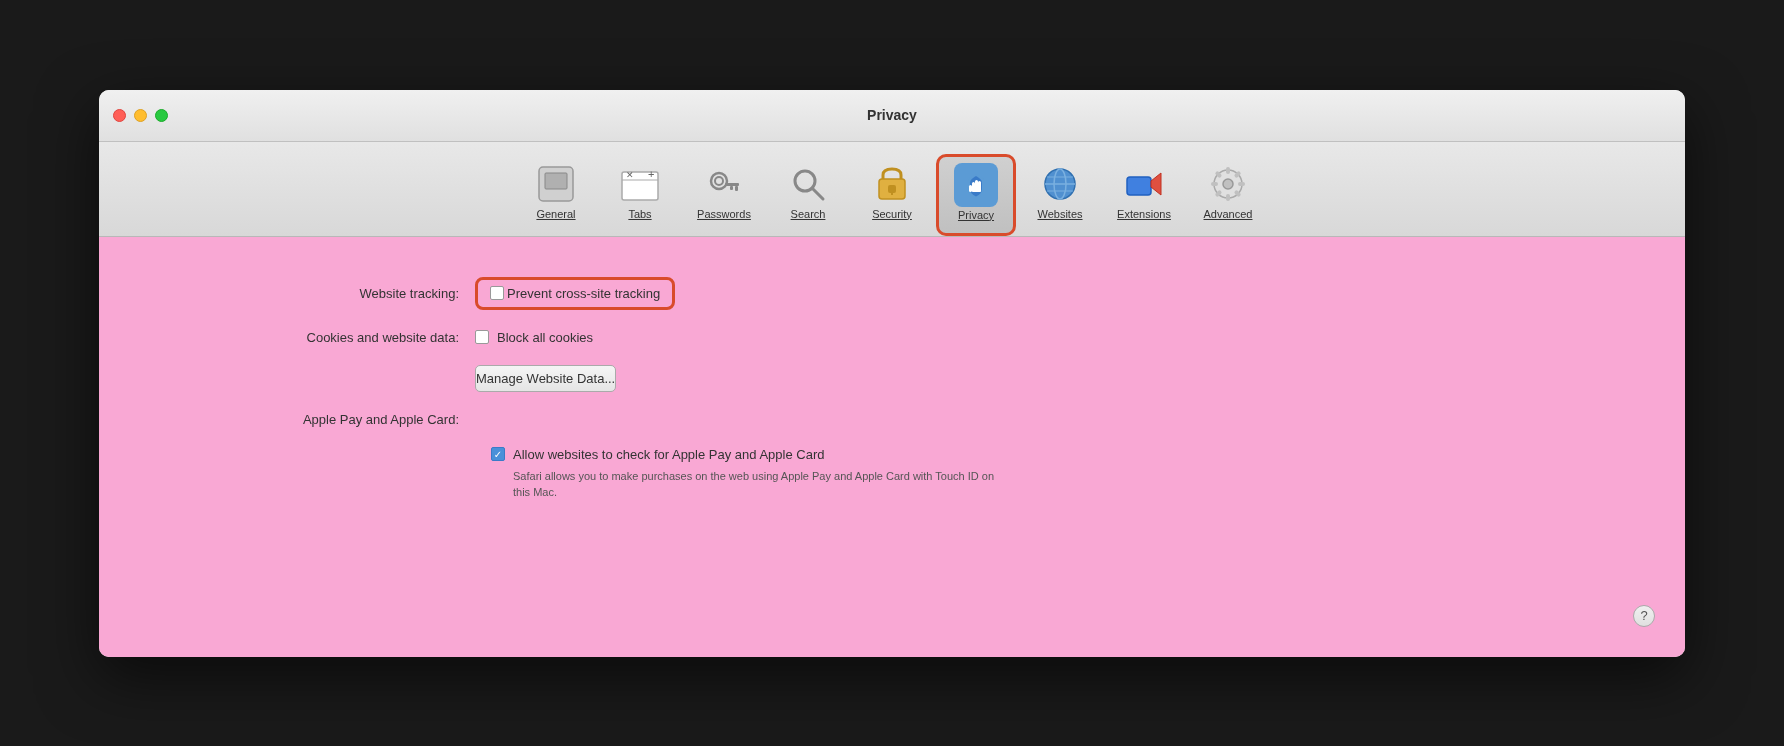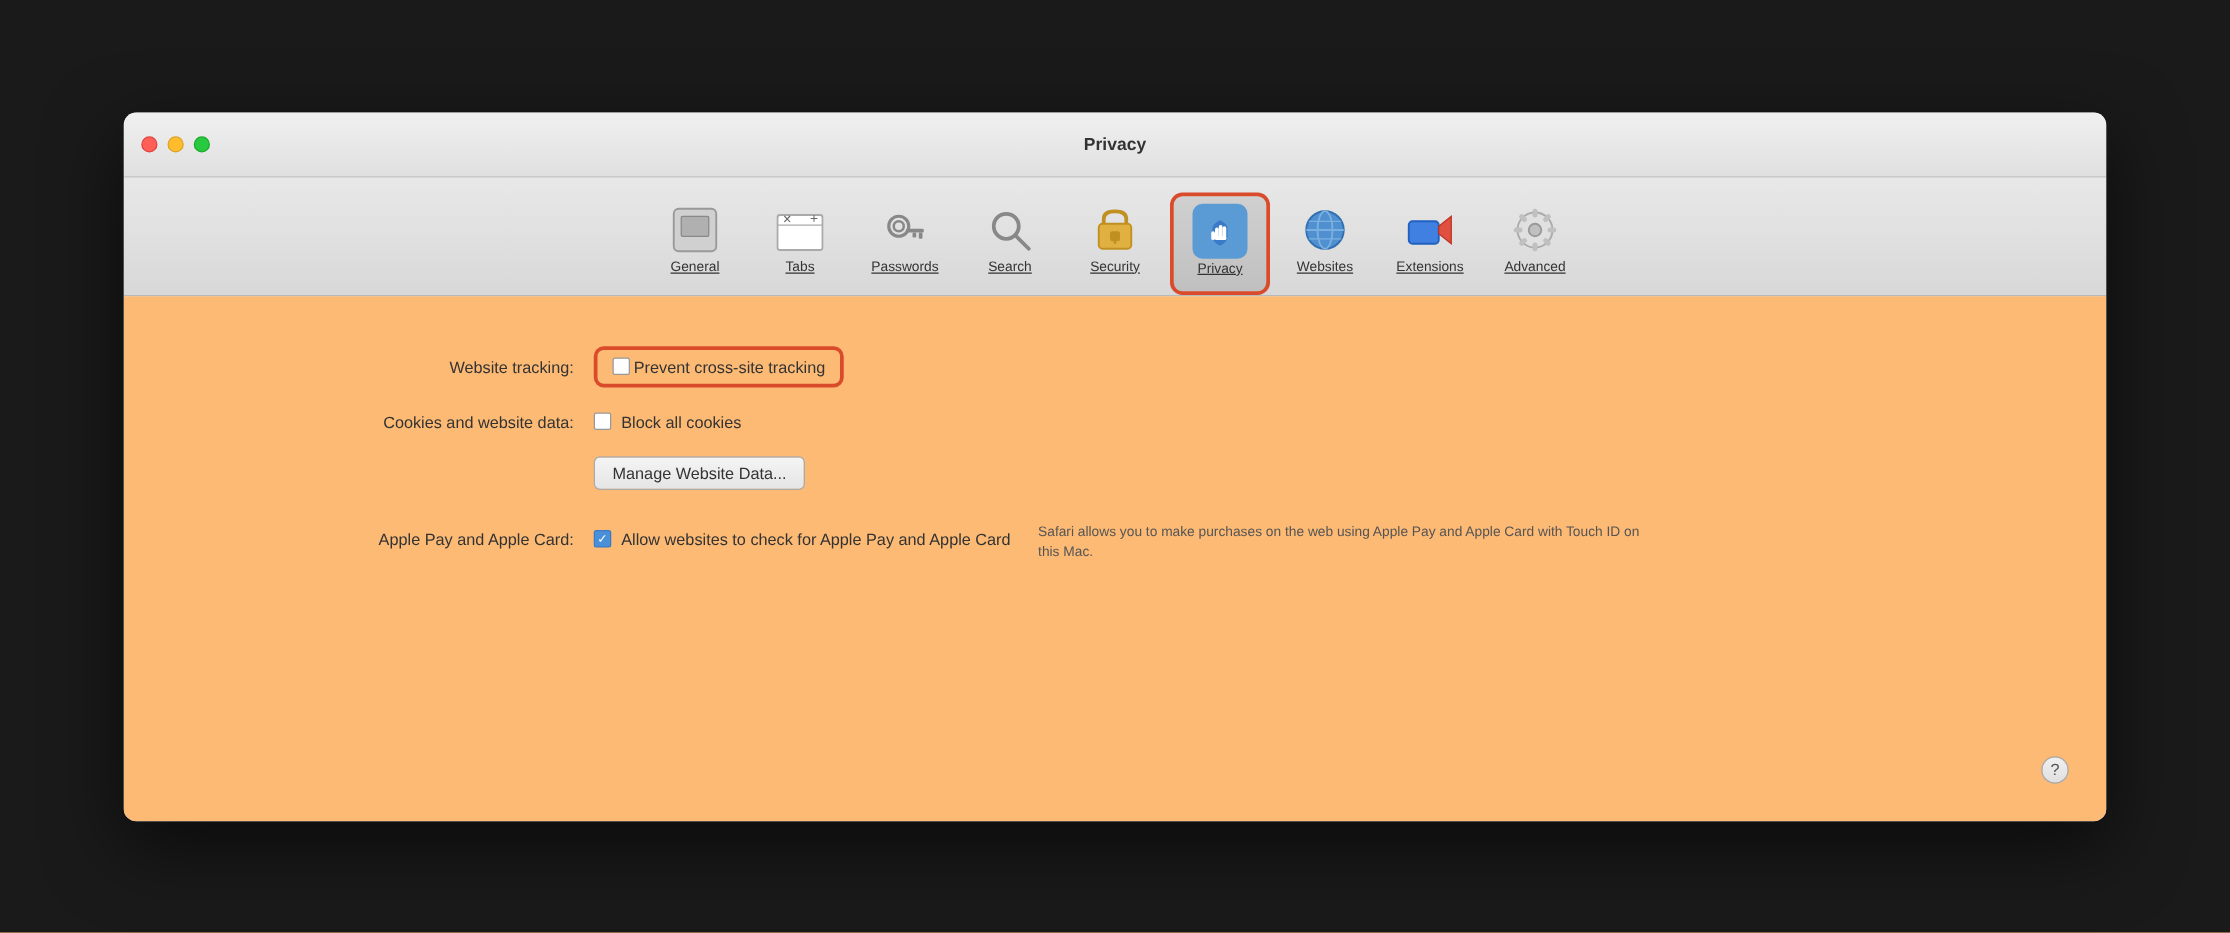--- a/index.html
+++ b/index.html
@@ -105,21 +105,21 @@
       background: #5b9bd5;
       border-radius: 8px;
       display: flex;
       align-items: center;
       justify-content: center;
       font-size: 26px;
       color: white;
     }
 
     .content-area {
-      background: #fdba74;
+      background: #f9a8d4;
       padding: 40px 60px;
       min-height: 420px;
     }
 
     .settings-row {
       display: flex;
       align-items: center;
       margin-bottom: 20px;
     }
 
@@ -170,30 +170,31 @@
       gap: 3px;
       border: 3px solid #d94b2b;
       border-radius: 8px;
       padding: 6px 12px;
     }
 
     .manage-btn {
       background: linear-gradient(to bottom, #f5f5f5, #e5e5e5);
       border: 1px solid #aaa;
       border-radius: 5px;
-      padding: 5px 14px;
+      padding: 5px 0;
       font-size: 13px;
       cursor: pointer;
       color: #333;
     }
 
     .apple-pay-row {
       display: flex;
-      align-items: center;
+      align-items: flex-start;
       margin-bottom: 20px;
+      gap: 16px;
     }
 
     .apple-pay-description {
       font-size: 11px;
       color: #555;
       max-width: 500px;
       line-height: 1.5;
       margin-top: 4px;
     }
 
@@ -372,21 +373,21 @@
       </div>
     </div>
 
     <div class="settings-row">
       <div class="settings-label"></div>
       <button class="manage-btn">Manage Website Data...</button>
     </div>
 
     <div class="apple-pay-row">
       <div class="settings-label">Apple Pay and Apple Card:</div>
-      <div style="display:flex; ">
+      <div style="display:flex; flex-direction:column;margin-top:35px;">
         <div class="settings-control">
           <div class="checkbox checked"></div>
           <span class="checkbox-label">Allow websites to check for Apple Pay and Apple Card</span>
         </div>
         <p class="apple-pay-description" style="margin-left: 22px; margin-top: 6px;">Safari allows you to make purchases on the web using Apple Pay
 and Apple Card with Touch ID on this Mac.</p>
       </div>
     </div>
 
     <div class="help-btn">?</div>

